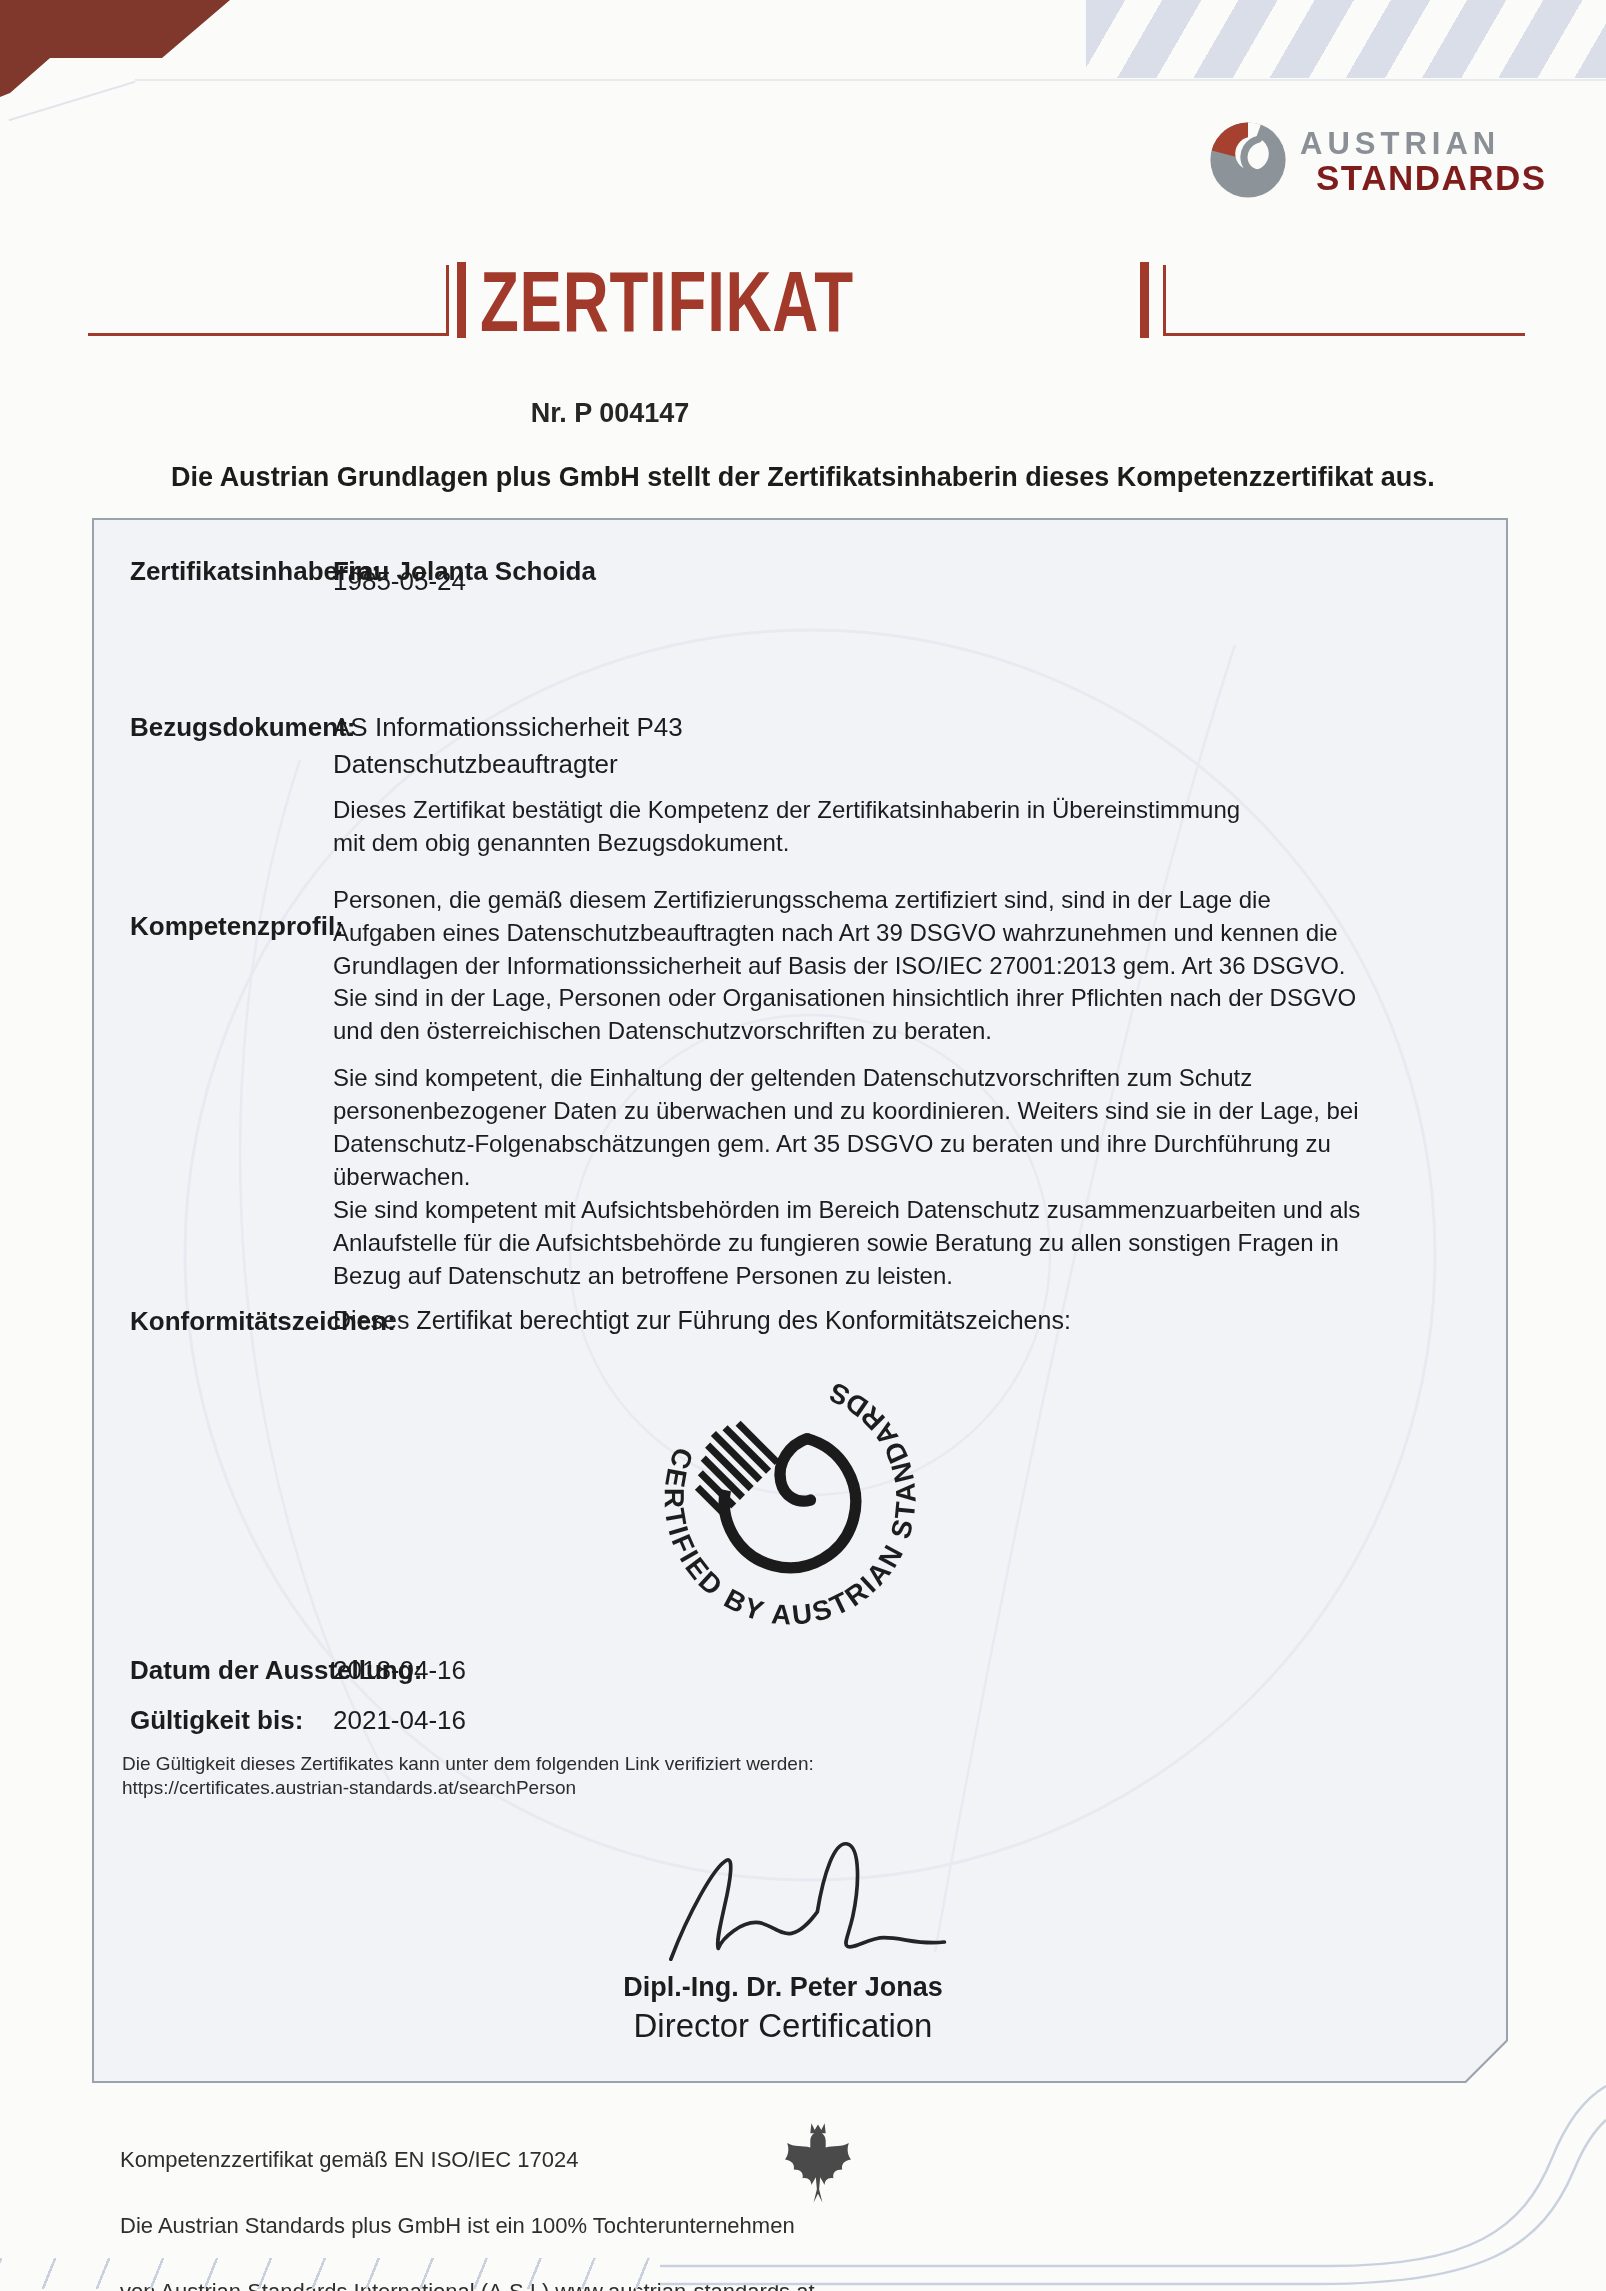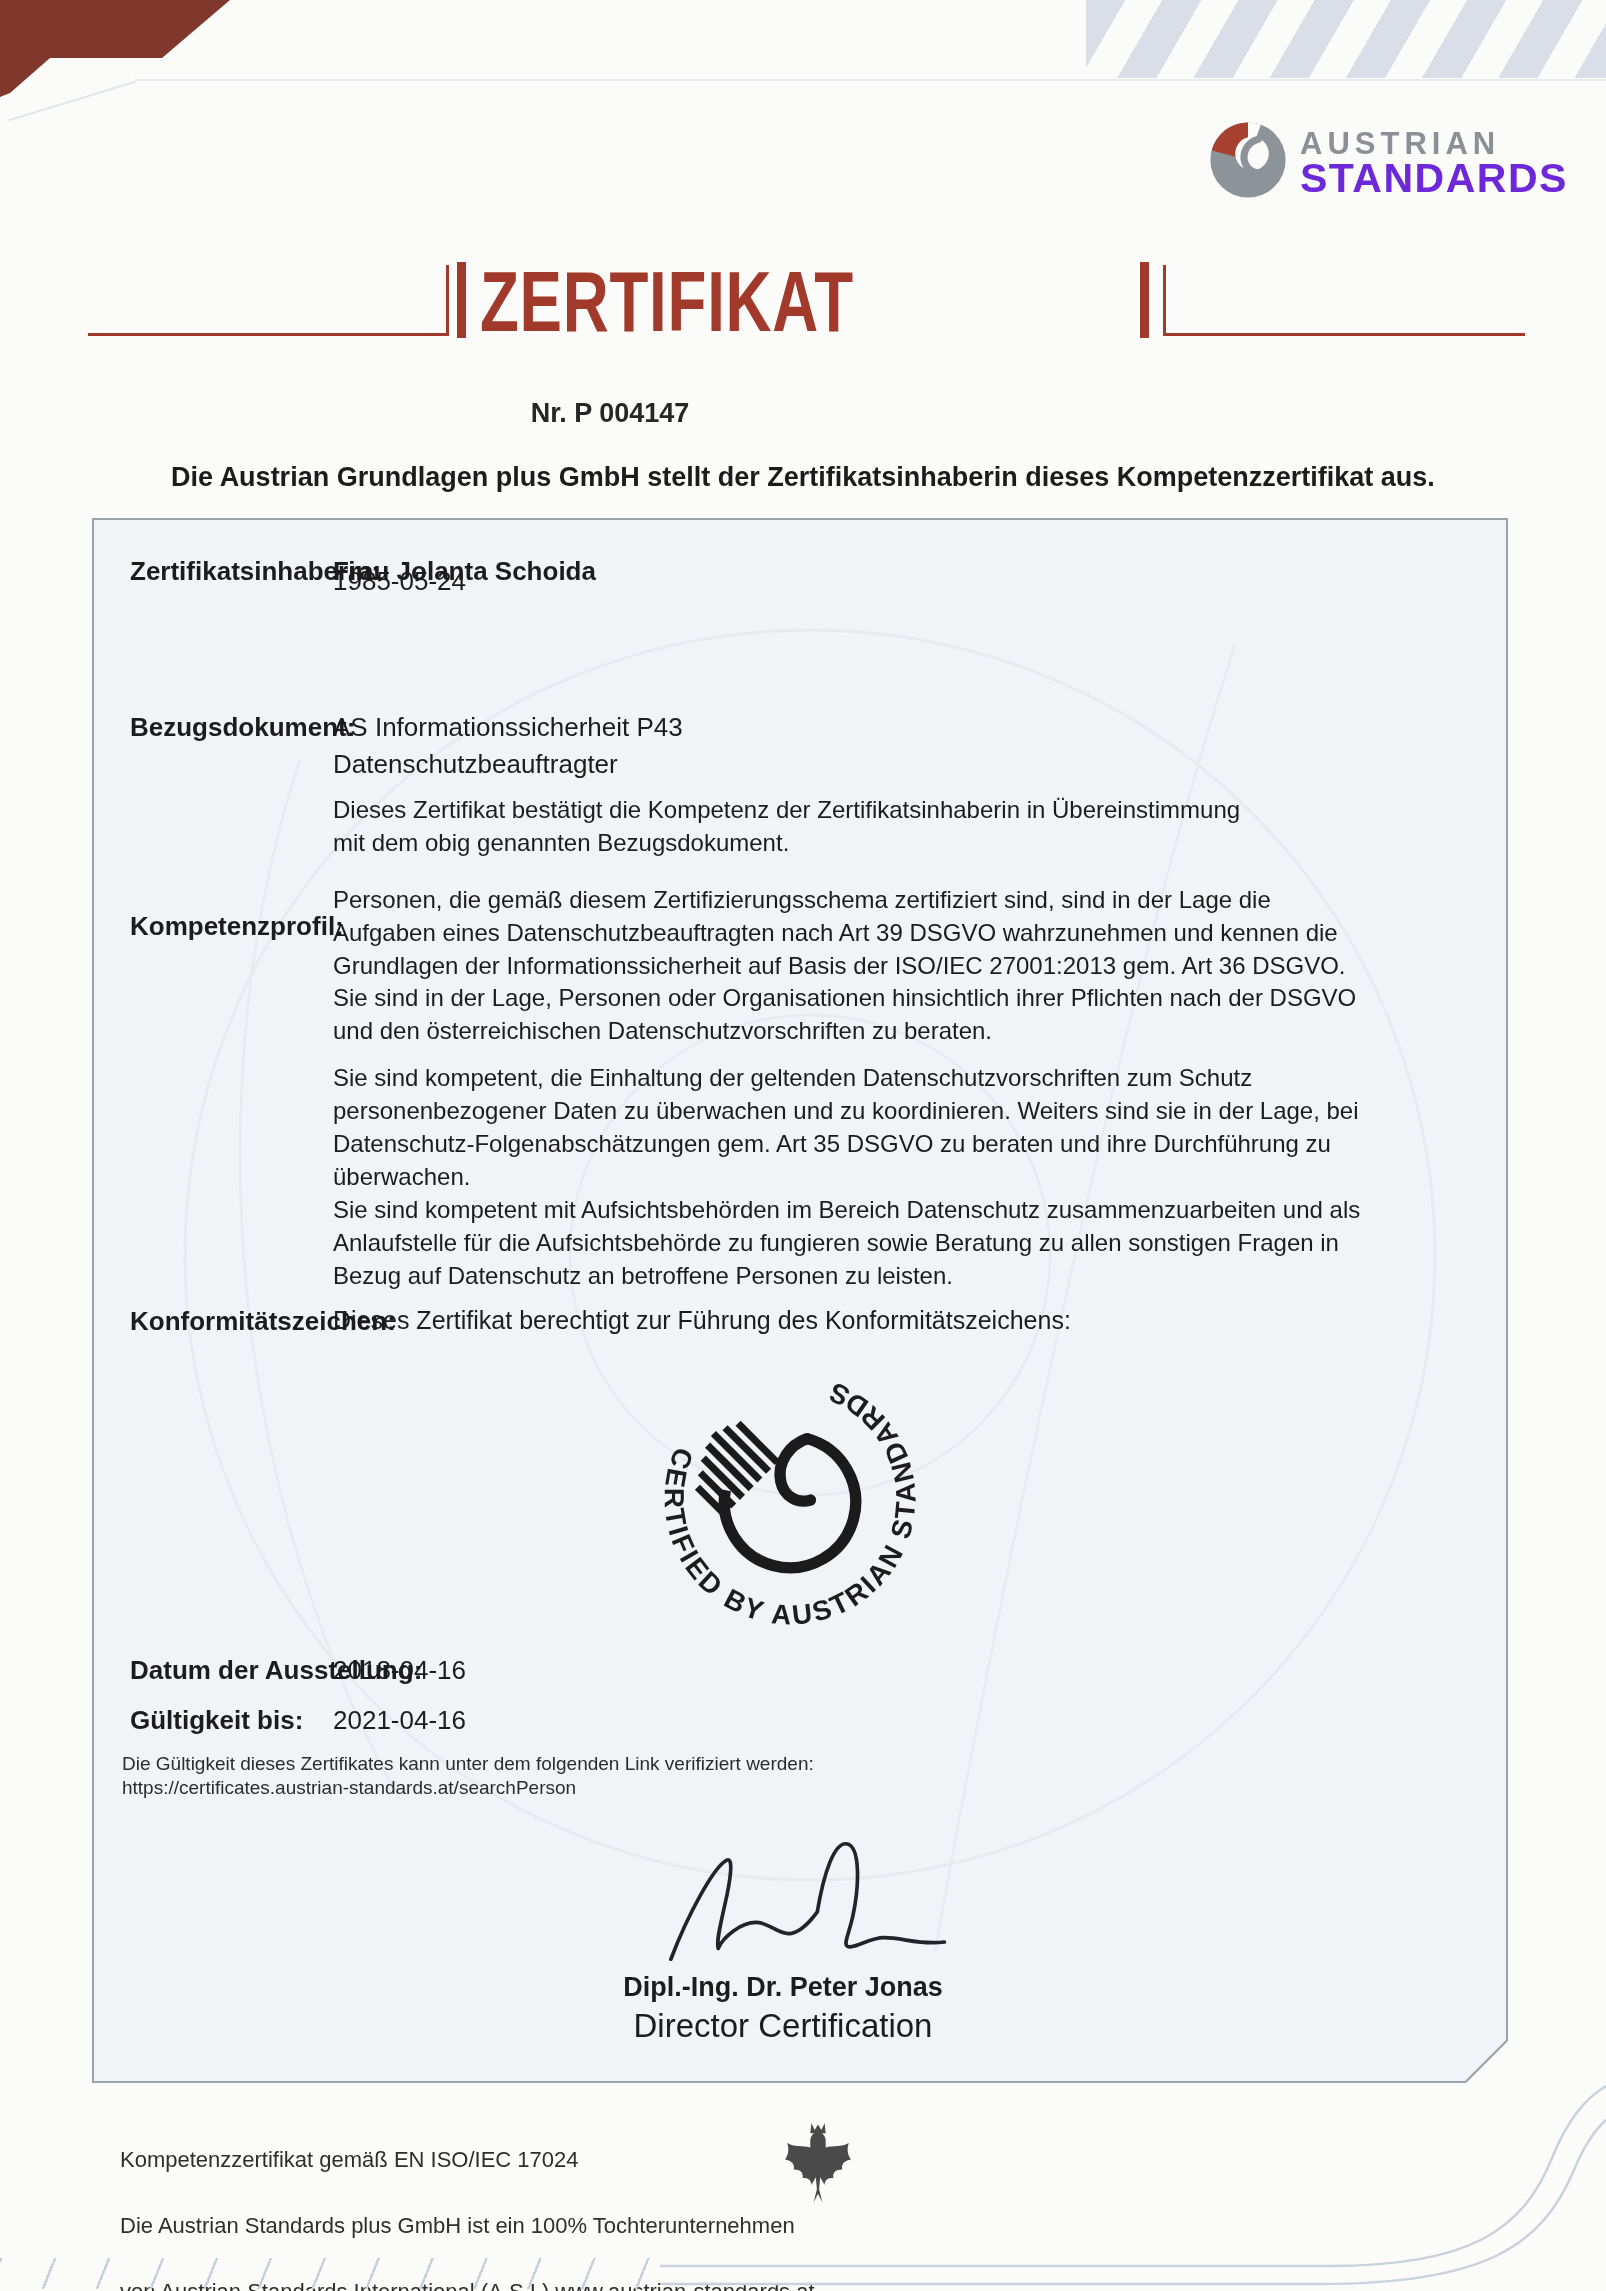--- a/index.html
+++ b/index.html
@@ -16,21 +16,21 @@
     clip-path:polygon(0 0,230px 0,162px 58px,50px 58px,10px 93px,0 97px);}
   .top-rule{left:135px;top:79px;width:1471px;height:2px;background:#e7eaee;}
   .top-diag{left:6px;top:100px;width:132px;height:2px;background:#e2e6ec;transform:rotate(-17deg);}
   .stripes{left:1086px;top:0;width:520px;height:78px;
     background:repeating-linear-gradient(120deg,var(--stripe-gray) 0 34px,rgba(255,255,255,0) 34px 66px);}
 
   
   .brand-mark{left:1208px;top:120px;width:80px;height:80px;}
   .brand-text{left:1300px;top:127px;width:260px;line-height:34px;font-weight:700;}
   .brand-line1{display:block;font-size:31px;letter-spacing:5px;color:#8a9096;}
-  .brand-line2{display:block;font-size:41px;letter-spacing:1.5px;color:#6d28d9;}
+  .brand-line2{display:block;font-size:35px;letter-spacing:1.5px;color:#7f1d1d;margin-left:16px;}
 
   
   .title{left:480px;top:252px;margin:0;font-size:86px;font-weight:700;letter-spacing:1px;
     color:var(--accent-red);white-space:nowrap;transform:scaleX(.74);transform-origin:left top;}
   .hline-left{left:88px;top:333px;width:360px;height:3px;background:var(--accent-red);}
   .vline-left{left:446px;top:265px;width:3px;height:71px;background:var(--accent-red);}
   .vbar-left{left:457px;top:262px;width:9px;height:76px;background:var(--accent-red);}
   .vbar-right{left:1140px;top:262px;width:9px;height:76px;background:var(--accent-red);}
   .vline-right{left:1163px;top:265px;width:3px;height:71px;background:var(--accent-red);}
   .hline-right{left:1163px;top:333px;width:362px;height:3px;background:var(--accent-red);}

